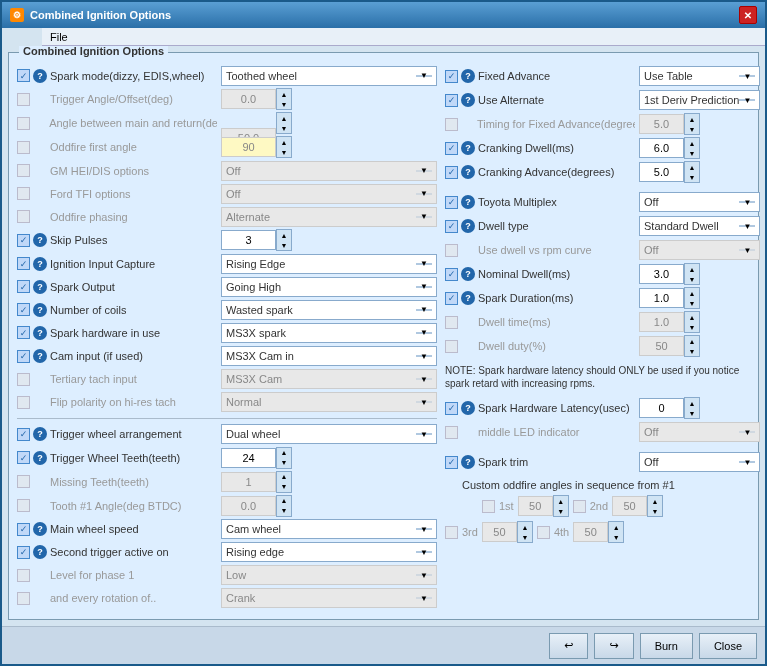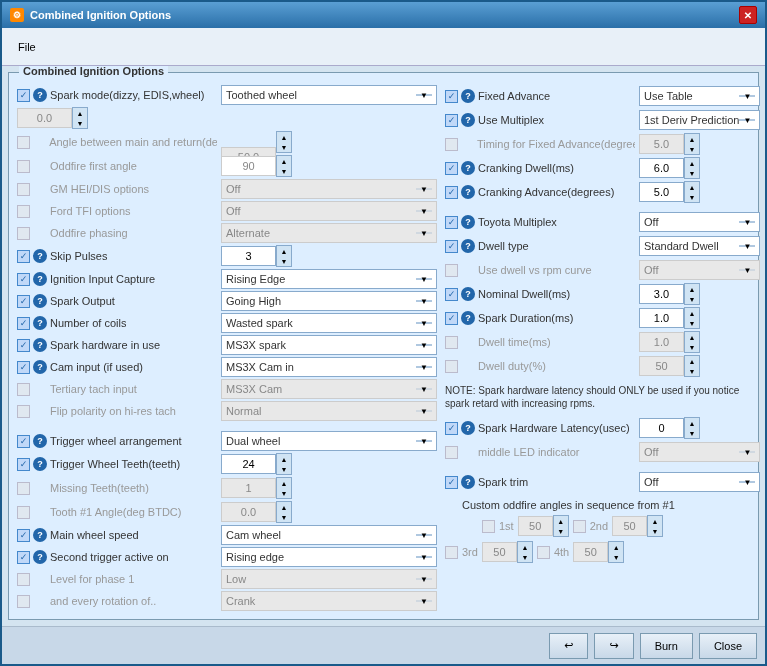--- a/index.html
+++ b/index.html
@@ -5,21 +5,21 @@
     * { box-sizing: border-box; margin: 0; padding: 0; font-family: 'Segoe UI', Tahoma, Arial, sans-serif; font-size: 11px; }
     body { background: #4a7ab5; width: 767px; height: 666px; }
     
     .window { width: 767px; height: 666px; background: #d4e4f0; border: 2px solid #1a5a8a; display: flex; flex-direction: column; }
     .title-bar { background: linear-gradient(to bottom, #5a9fd4, #2a6fa8); color: white; padding: 4px 8px; display: flex; align-items: center; justify-content: space-between; height: 26px; }
     .title-bar-left { display: flex; align-items: center; gap: 6px; }
     .title-icon { width: 14px; height: 14px; background: #ff8800; border-radius: 2px; display: flex; align-items: center; justify-content: center; color: white; font-size: 9px; font-weight: bold; }
     .title-text { color: white; font-weight: bold; font-size: 11px; }
     .close-btn { width: 18px; height: 18px; background: #cc2222; border: 1px solid #aa0000; color: white; cursor: pointer; display: flex; align-items: center; justify-content: center; font-size: 10px; font-weight: bold; border-radius: 2px; }
     
-    .menu-bar { background: #e8f0f8; border-bottom: 1px solid #aac; padding: 2px 8px; height: 38px; display: flex; align-items: center; }
+    .menu-bar { background: #e8f0f8; border-bottom: 1px solid #aac; padding: 2px 0; height: 18px; display: flex; align-items: center; margin-left: 40px; }
     .menu-item { padding: 2px 8px; cursor: pointer; font-size: 11px; }
     
     .content { flex: 1; padding: 6px; overflow: hidden; }
     .group-box { border: 1px solid #7a9ab0; background: #ddeeff; padding: 6px 8px; height: 100%; position: relative; }
     .group-title { position: absolute; top: -8px; left: 10px; background: #ddeeff; padding: 0 4px; font-weight: bold; font-size: 11px; color: #333; }
     
     .two-col { display: flex; gap: 8px; height: calc(100% - 10px); margin-top: 6px; }
     .left-col { flex: 0 0 420px; display: flex; flex-direction: column; gap: 2px; }
     .right-col { flex: 1; display: flex; flex-direction: column; gap: 2px; }
     
@@ -89,20 +89,25 @@
               <div class="help-btn">?</div>
               <span class="row-label-text">Spark mode(dizzy, EDIS,wheel)</span>
             </div>
             <div class="dropdown full-width-dropdown" style="flex:1">
               <span class="dropdown-text">Toothed wheel</span>
               <div class="dropdown-arrow">▼</div>
             </div>
           </div>
 
           <div class="row">
+            <div class="row-label">
+              <div class="check-gray"></div>
+              <div style="width:14px"></div>
+              <span class="row-label-text disabled">Trigger Angle/Offset(deg)</span>
+            </div>
             <div class="num-with-spinner">
               <input class="disabled" type="text" value="0.0" style="border: 1px solid rgb(204, 204, 204); background: rgb(232, 232, 232); height: 20px; width: 55px; padding: 1px 3px; text-align: center; color: rgb(136, 136, 136);" readonly="">
               <div class="spinner">
                 <button class="spinner-up">▲</button>
                 <button class="spinner-down">▼</button>
               </div>
             </div>
           </div>
 
           <div class="row">
@@ -120,21 +125,21 @@
             </div>
           </div>
 
           <div class="row">
             <div class="row-label">
               <div class="check-gray"></div>
               <div style="width:14px"></div>
               <span class="row-label-text disabled">Oddfire first angle</span>
             </div>
             <div class="num-with-spinner">
-              <input class="disabled" type="text" value="90" style="border: 1px solid rgb(204, 204, 204); background: #ffffff; height: 20px; width: 55px; padding: 8px 3px; text-align: center; color: rgb(136, 136, 136);" readonly="">
+              <input class="disabled" type="text" value="90" style="border: 1px solid rgb(204, 204, 204); background: #fef9c3; height: 20px; width: 55px; padding: 8px 3px; text-align: center; color: rgb(136, 136, 136);" readonly="">
               <div class="spinner">
                 <button class="spinner-up">▲</button>
                 <button class="spinner-down">▼</button>
               </div>
             </div>
           </div>
 
           <div class="row">
             <div class="row-label">
               <div class="check-gray"></div>
@@ -390,21 +395,21 @@
             <div class="dropdown" style="flex:1">
               <span class="dropdown-text">Use Table</span>
               <div class="dropdown-arrow">▼</div>
             </div>
           </div>
 
           <div class="row">
             <div class="row-label right-row-label">
               <div class="check-blue"></div>
               <div class="help-btn">?</div>
-              <span class="row-label-text">Use Multiplex</span>
+              <span class="row-label-text">Use Alternate</span>
             </div>
             <div class="dropdown" style="flex:1">
               <span class="dropdown-text">1st Deriv Prediction</span>
               <div class="dropdown-arrow">▼</div>
             </div>
           </div>
 
           <div class="row">
             <div class="row-label right-row-label">
               <div class="check-gray"></div>

